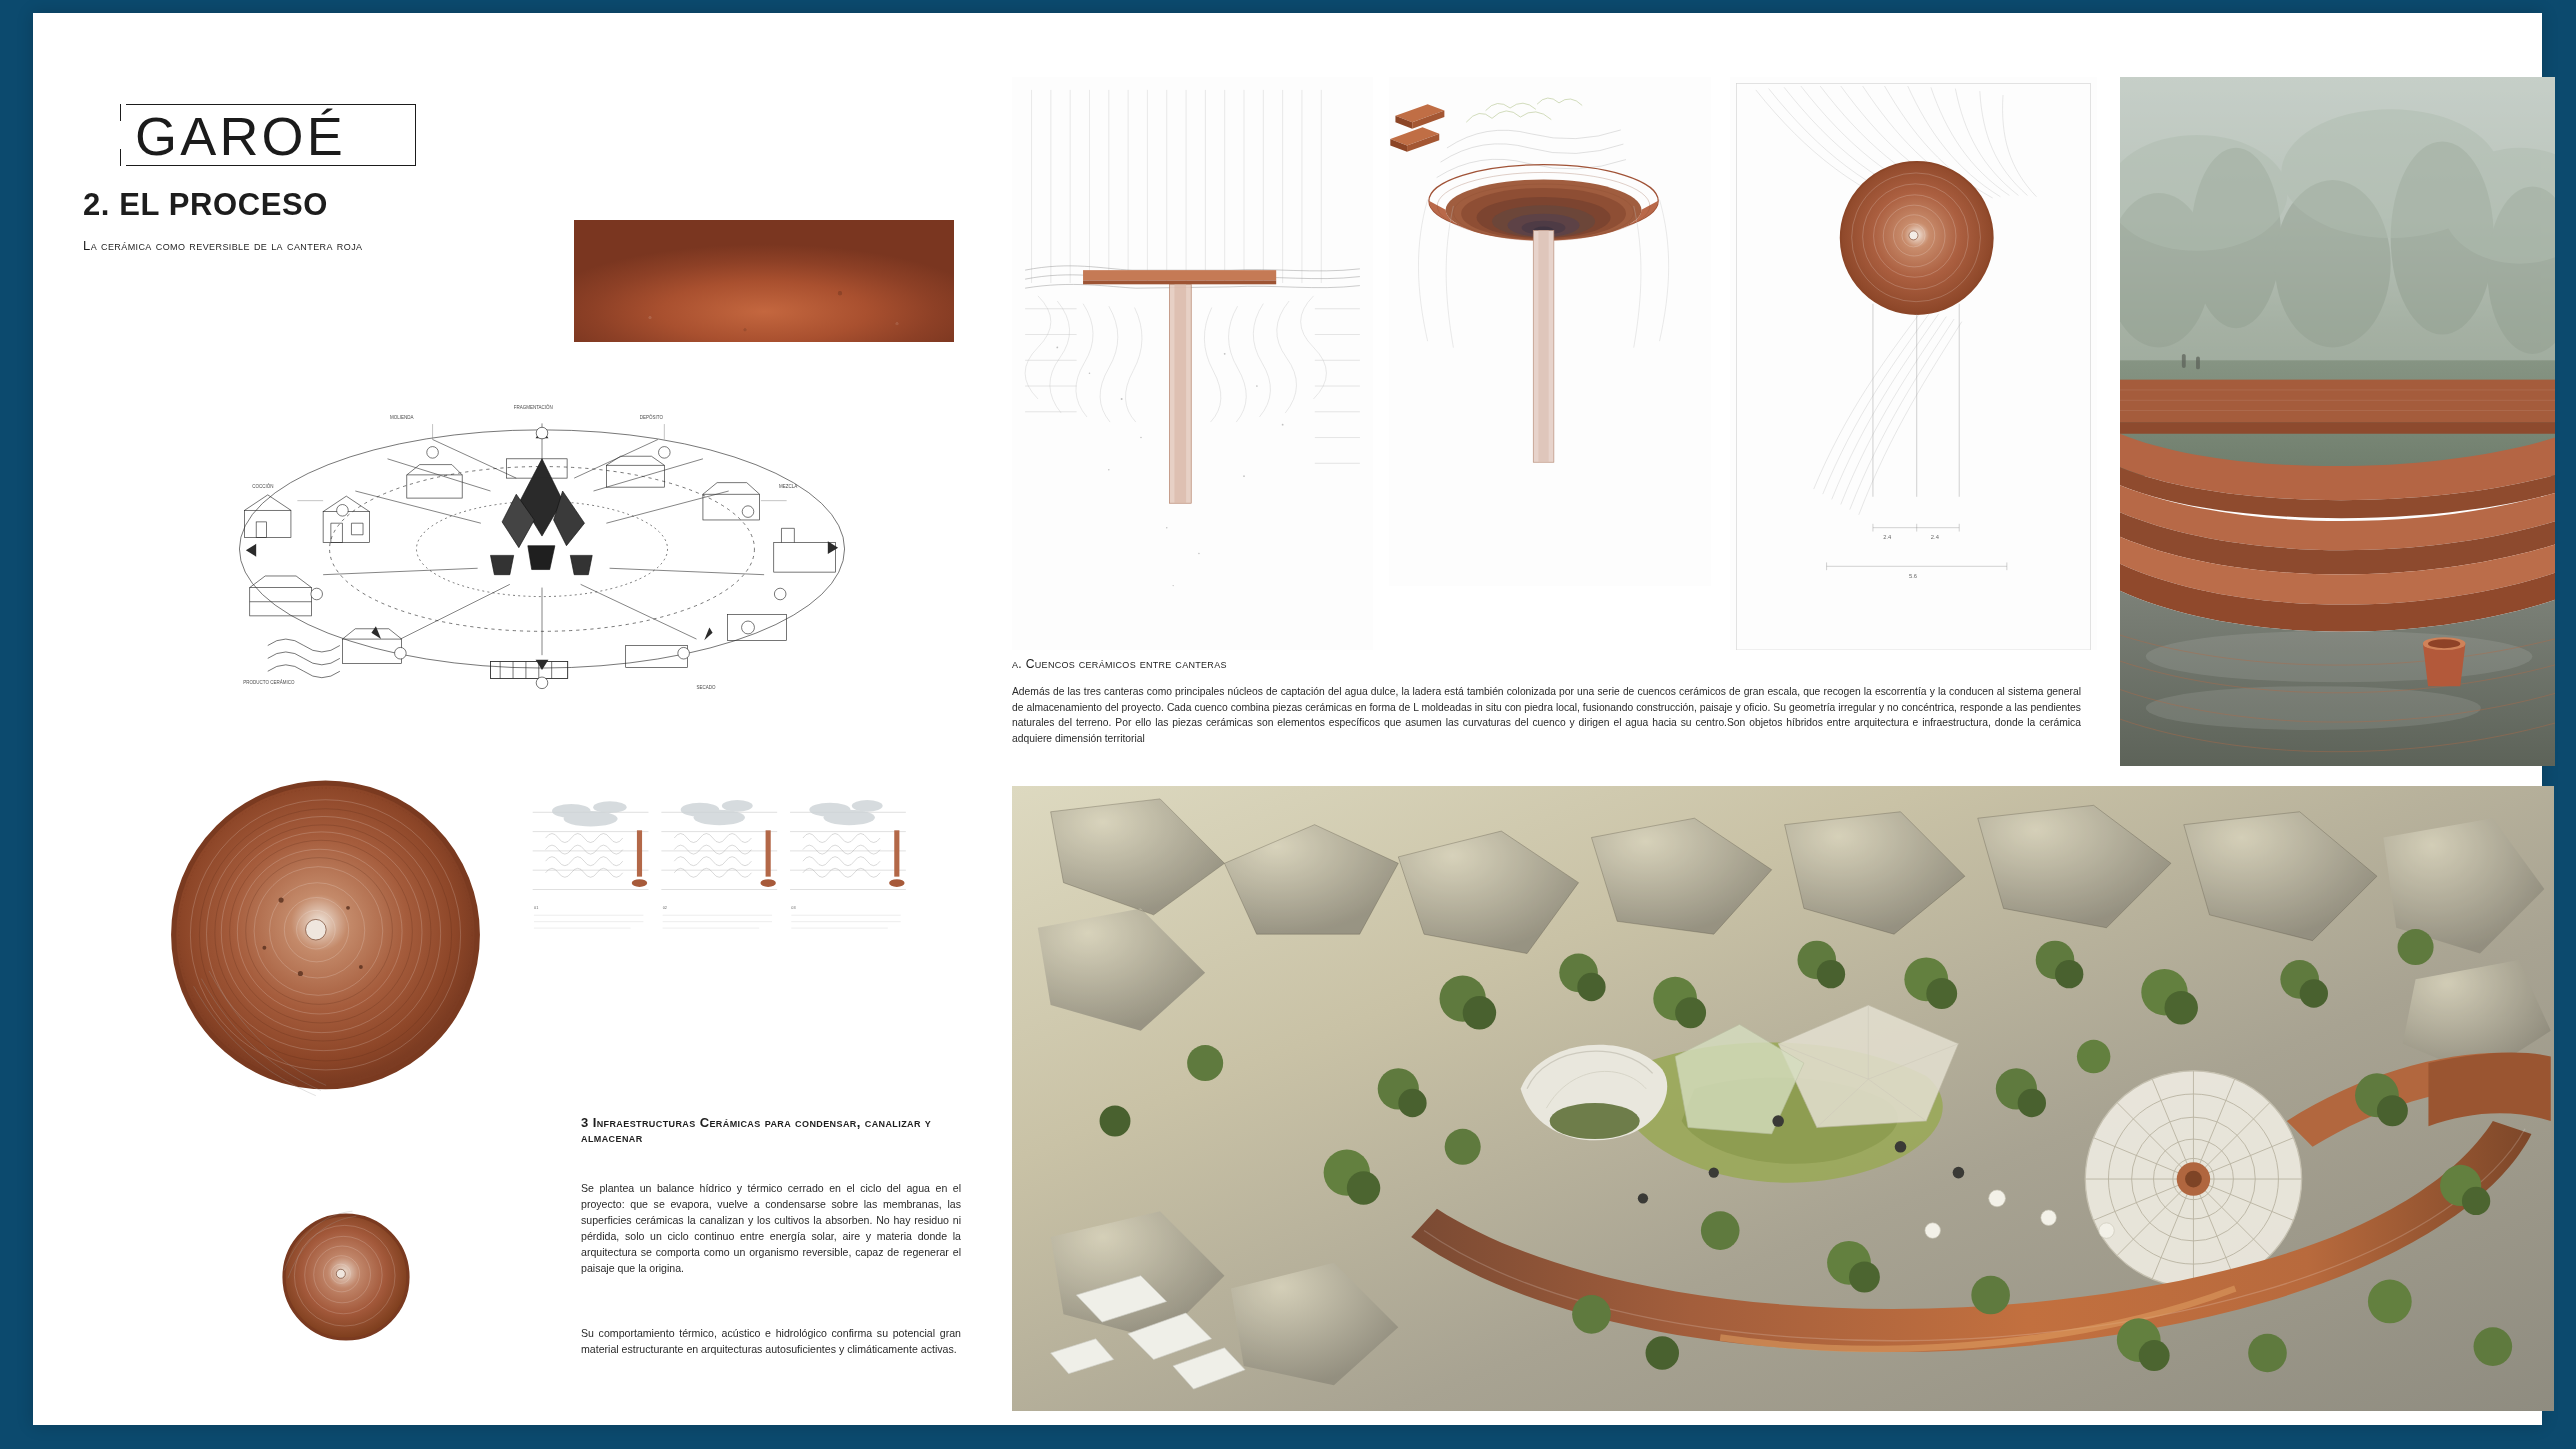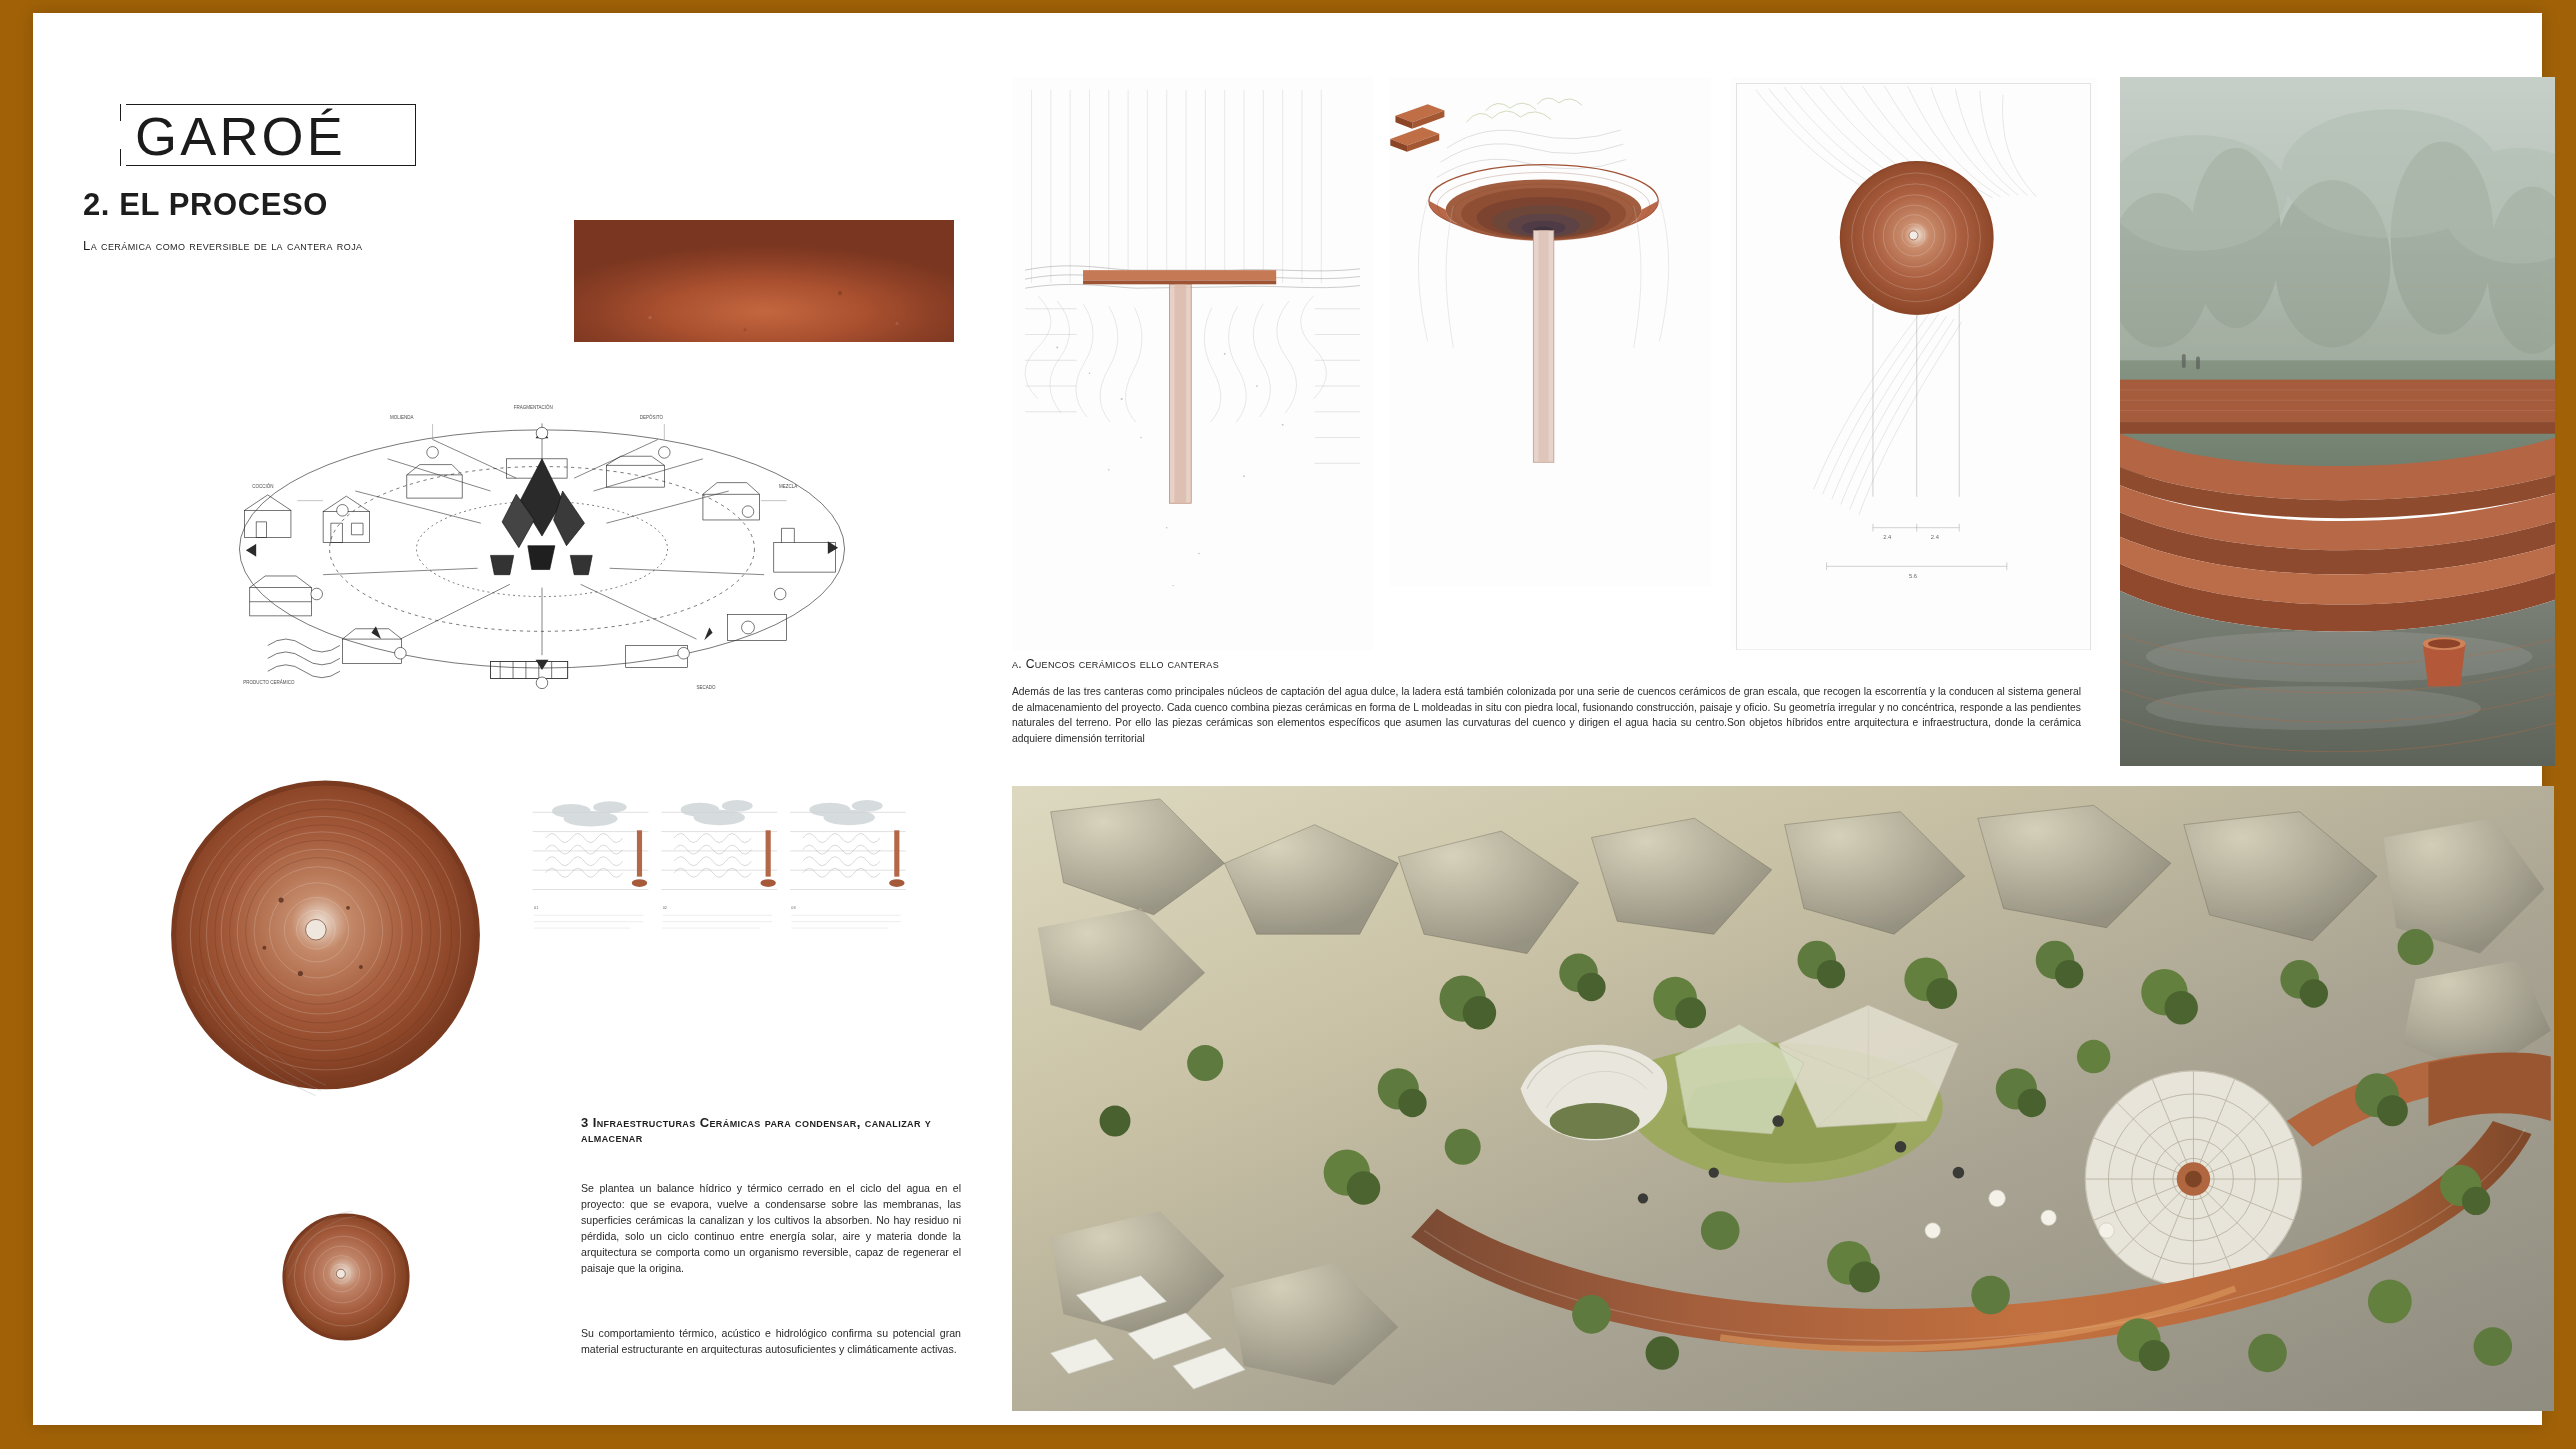--- a/index.html
+++ b/index.html
@@ -5,21 +5,21 @@
   html, body {
     margin: 0;
     padding: 0;
     background: #b9b9b9;
     font-family: "Liberation Sans", sans-serif;
   }
   .page {
     position: relative;
     width: 2576px;
     height: 1449px;
-    background: #a16207;
+    background: #0c4a6e;
     overflow: hidden;
   }
   .board {
     position: absolute;
     left: 33px;
     top: 13px;
     width: 2509px;
     height: 1412px;
     background: #ffffff;
     box-shadow: 0 0 15.5px rgba(0,0,0,0.18);
@@ -721,21 +721,21 @@
             <ellipse cx="503" cy="880" rx="25" ry="7" fill="#8e4227"></ellipse>
           </g>
 
           <g fill="#5a5f57" opacity="0.7">
             <rect x="96" y="430" width="6" height="22" rx="3"></rect>
             <rect x="118" y="434" width="6" height="20" rx="3"></rect>
           </g>
         </svg>
       </div>
 
-      <div id="cuencos-title" class="cap-small">a. Cuencos cerámicos ello canteras</div>
+      <div id="cuencos-title" class="cap-small">a. Cuencos cerámicos entre canteras</div>
       <div id="cuencos-text" class="body-text" style="font-size:10.3px;line-height:15.5px;">Además de las tres canteras como principales núcleos de captación del agua dulce, la ladera está también colonizada por una serie de cuencos cerámicos de gran escala, que recogen la escorrentía y la conducen al sistema general de almacenamiento del proyecto. Cada cuenco combina piezas cerámicas en forma de L moldeadas in situ con piedra local, fusionando construcción, paisaje y oficio. Su geometría irregular y no concéntrica, responde a las pendientes naturales del terreno. Por ello las piezas cerámicas son elementos específicos que asumen las curvaturas del cuenco y dirigen el agua hacia su centro.Son objetos híbridos entre arquitectura e infraestructura, donde la cerámica adquiere dimensión territorial</div>
 
       <div id="fig-aerial">
         <svg width="1542" height="625" viewBox="0 0 2395 970" preserveAspectRatio="none">
           <defs>
             <linearGradient id="ground" x1="0" y1="0" x2="1" y2="1">
               <stop offset="0%" stop-color="#ddd9c0"></stop>
               <stop offset="30%" stop-color="#c9c2a6"></stop>
               <stop offset="62%" stop-color="#a8a392"></stop>
               <stop offset="100%" stop-color="#8f8c80"></stop>

